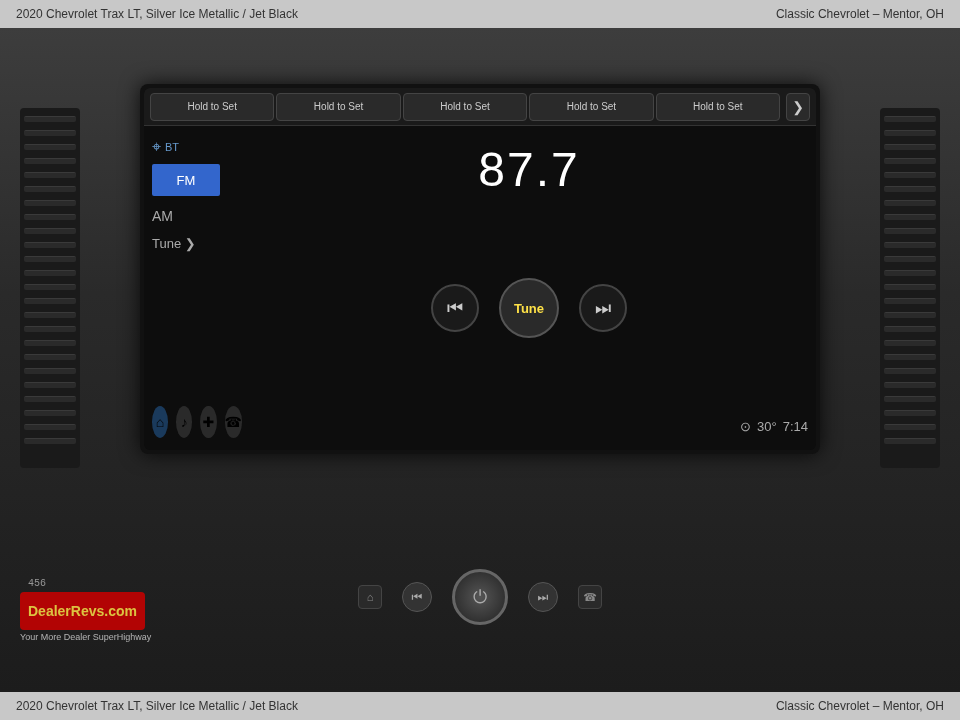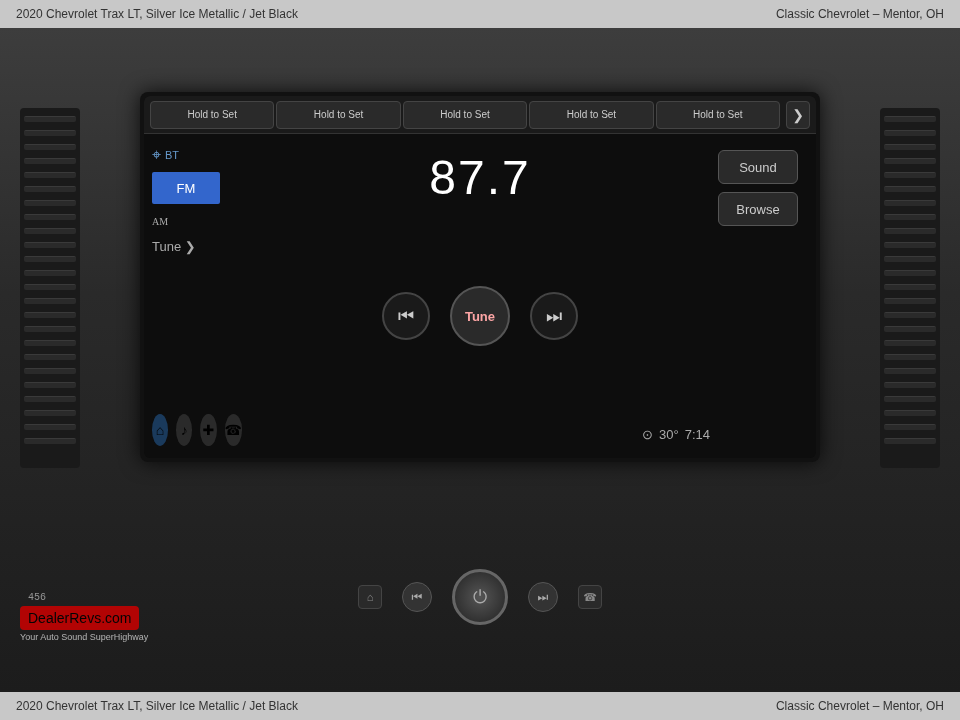--- a/index.html
+++ b/index.html
@@ -91,21 +91,21 @@
       display: flex;
       flex-direction: column;
       gap: 8px;
       padding: 8px 4px;
       overflow: hidden;
     }
 
     
     .screen-wrapper {
       position: absolute;
-      top: 64px;
+      top: 56px;
       left: 140px;
       right: 140px;
       height: 370px;
       background: #111;
       border-radius: 8px;
       padding: 4px;
       box-shadow: 0 0 20px rgba(0,0,0,0.8);
     }
 
     .screen {
@@ -192,24 +192,23 @@
       align-items: center;
       justify-content: center;
       color: #fff;
       font-size: 13px;
       font-weight: normal;
       cursor: pointer;
     }
 
     .source-am {
       color: #aaa;
-      font-size: 10px;
+      font-size: 14px;
       padding: 4px 0;
       cursor: pointer;
-      font-family: Liberation Serif, serif;
     }
 
     .more-btn {
       color: #aaa;
       font-size: 13px;
       cursor: pointer;
       display: flex;
       align-items: center;
       gap: 2px;
     }
@@ -278,21 +277,21 @@
 
     .tune-btn {
       width: 60px;
       height: 60px;
       border-radius: 50%;
       background: #2a2a2a;
       border: 2px solid #555;
       display: flex;
       align-items: center;
       justify-content: center;
-      color: #fca5a5;
+      color: #fde047;
       font-size: 13px;
       cursor: pointer;
       font-weight: bold;
     }
 
     .status-row {
       display: flex;
       align-items: center;
       justify-content: flex-end;
       width: 100%;
@@ -384,24 +383,24 @@
     .watermark {
       position: absolute;
       bottom: 50px;
       left: 20px;
       opacity: 0.85;
       z-index: 20;
     }
 
     .watermark-logo {
       background: #cc0000;
-      color: #000000;
-      font-weight: normal;
+      color: #fde047;
+      font-weight: bold;
       font-size: 14px;
-      padding: 4px 8px;
+      padding: 11px 8px;
       border-radius: 4px;
       display: inline-block;
     }
 
     .watermark-tagline {
       color: #ccc;
       font-size: 9px;
       text-align: center;
       margin-top: 2px;
     }
@@ -532,24 +531,20 @@
             </div>
           </div>
 
           <div class="status-row">
             <span>⊙</span>
             <span>30°</span>
             <span>7:14</span>
           </div>
         </div>
 
-        <div class="right-panel">
-          <div class="action-btn">Sound</div>
-          <div class="action-btn">Browse</div>
-        </div>
 
       </div>
     </div>
   </div>
 
   <div class="physical-controls">
     <div class="small-phys-btn">
       <span>⌂</span>
     </div>
     <div class="phys-btn">
@@ -564,21 +559,21 @@
     <div class="small-phys-btn">
       <span>☎</span>
     </div>
   </div>
 
   <div class="watermark">
     <div class="watermark-numbers">456</div>
     <div class="watermark-logo">
       <span>DealerRevs</span><span>.com</span>
     </div>
-    <div class="watermark-tagline">Your Auto Sound SuperHighway</div>
+    <div class="watermark-tagline">Your More Dealer SuperHighway</div>
   </div>
 
 </div>
 
 <div class="footer-bar">
   <span>2020 Chevrolet Trax LT,  Silver Ice Metallic / Jet Black</span>
   <span>Classic Chevrolet – Mentor, OH</span>
 </div>
 
 </body></html>

